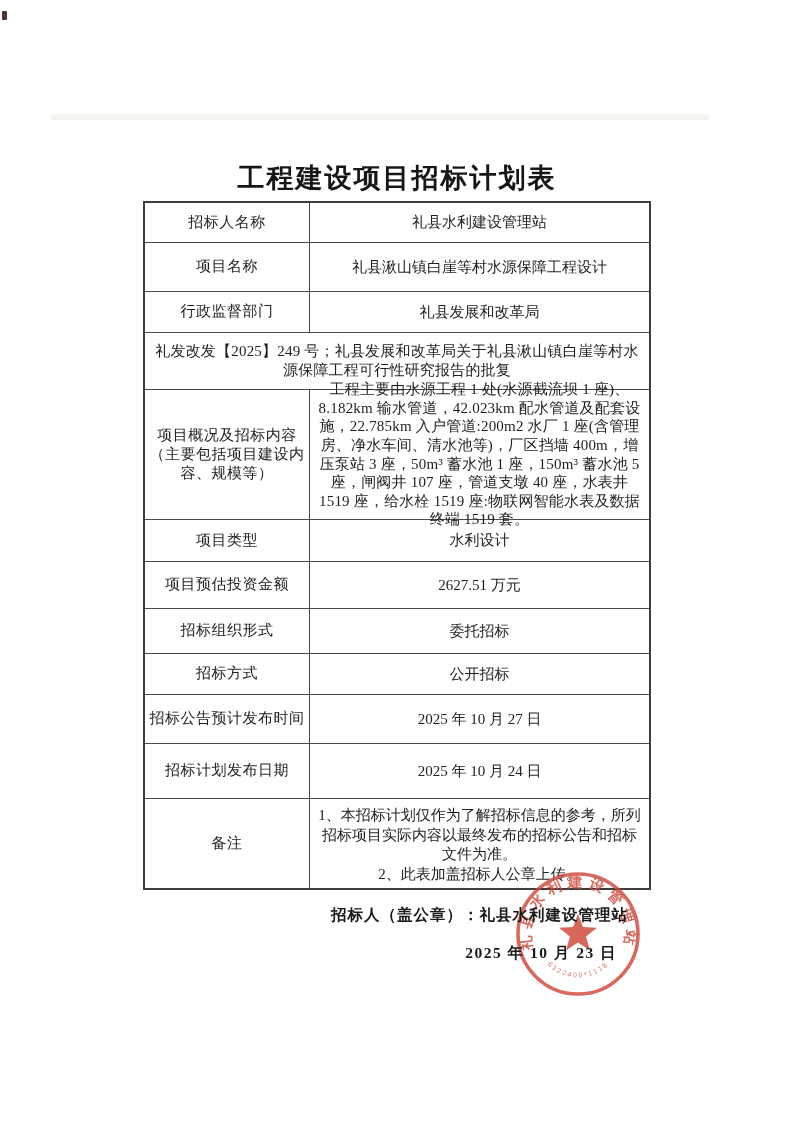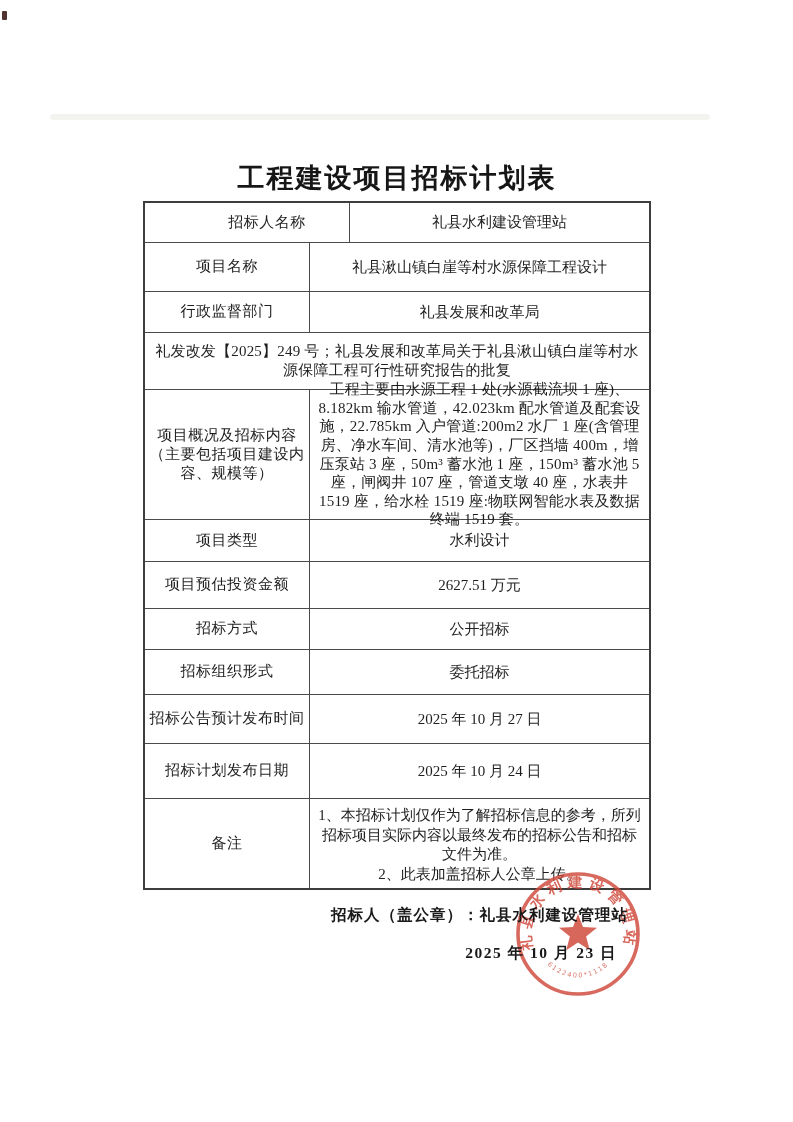--- a/index.html
+++ b/index.html
@@ -20,21 +20,21 @@
   .doc-title{
     position:absolute;left:143px;top:160px;width:508px;
     text-align:center;font-family:"DejaVu Sans","Liberation Sans",sans-serif;
     font-weight:bold;font-size:27px;letter-spacing:2px;color:#161616;
   }
   .tender-table{
     position:absolute;left:143px;top:201px;width:508px;
     border:2px solid #3d3d3d;box-sizing:border-box;
   }
   .trow{display:flex;border-top:1px solid #4a4a4a;}
-  .trow:first-child{border-top:none;padding-left:40px;}
+  .trow:first-child{border-top:none;}
   .tlabel{
     width:165px;flex:0 0 165px;border-right:1px solid #4a4a4a;
     display:flex;align-items:center;justify-content:center;
     text-align:center;font-size:15px;line-height:1.28;
     padding:3px 2px;box-sizing:border-box;letter-spacing:.5px;
   }
   .tvalue{
     flex:1;display:flex;align-items:center;justify-content:center;
     text-align:center;font-size:15px;line-height:1.24;
     padding:3px 7px;box-sizing:border-box;white-space:pre-line;
@@ -96,28 +96,28 @@
     <div class="trow" style="height:41px">
       <div class="tlabel">项目类型</div>
       <div class="tvalue">水利设计</div>
     </div>
 
     <div class="trow" style="height:46px">
       <div class="tlabel">项目预估投资金额</div>
       <div class="tvalue">2627.51 万元</div>
     </div>
 
+    <div class="trow" style="height:44px">
+      <div class="tlabel">招标组织形式</div>
+      <div class="tvalue">委托招标</div>
+    </div>
+
     <div class="trow" style="height:40px">
       <div class="tlabel">招标方式</div>
       <div class="tvalue">公开招标</div>
-    </div>
-
-    <div class="trow" style="height:44px">
-      <div class="tlabel">招标组织形式</div>
-      <div class="tvalue">委托招标</div>
     </div>
 
     <div class="trow" style="height:48px">
       <div class="tlabel">招标公告预计发布时间</div>
       <div class="tvalue">2025 年 10 月 27 日</div>
     </div>
 
     <div class="trow" style="height:54px">
       <div class="tlabel">招标计划发布日期</div>
       <div class="tvalue">2025 年 10 月 24 日</div>

